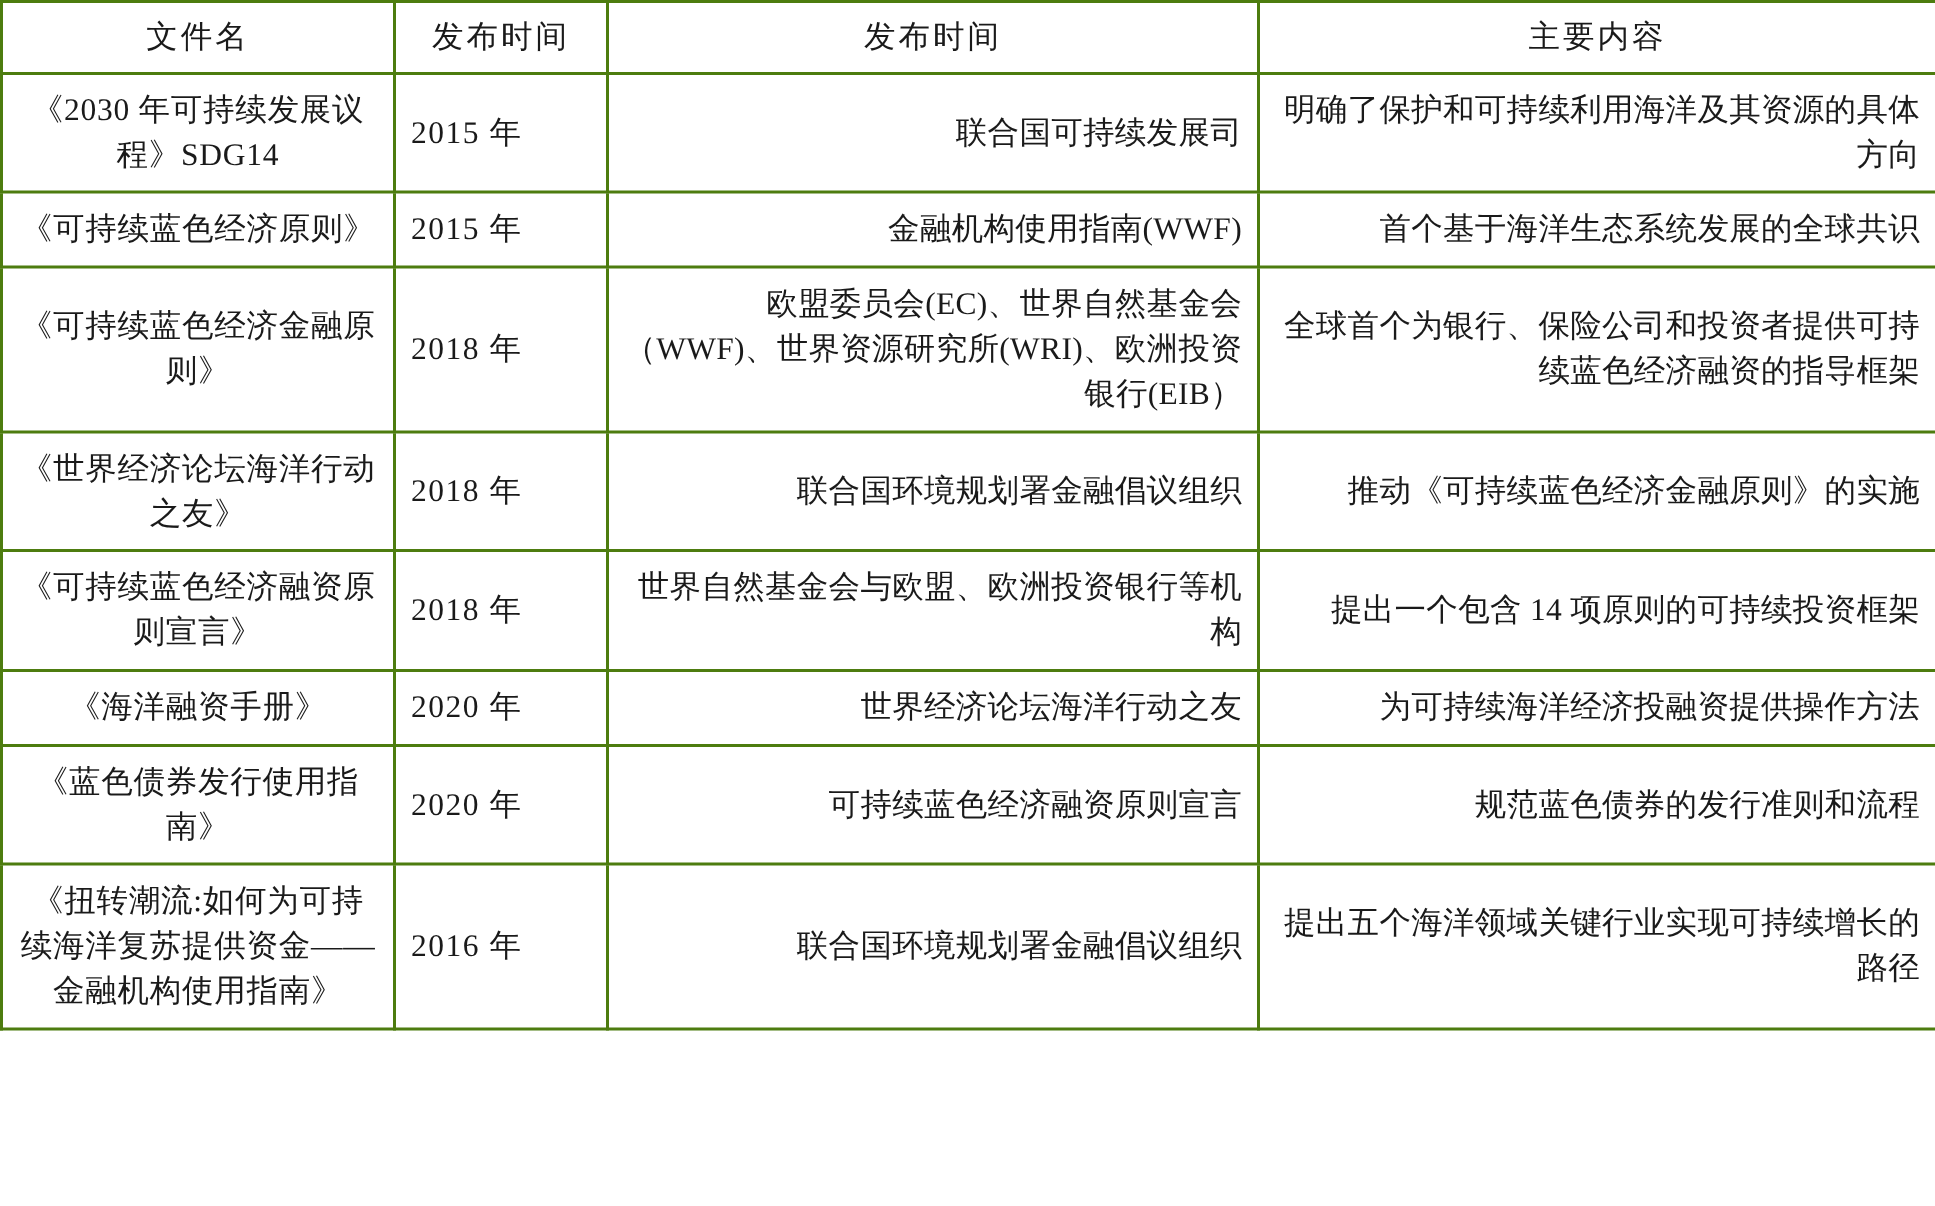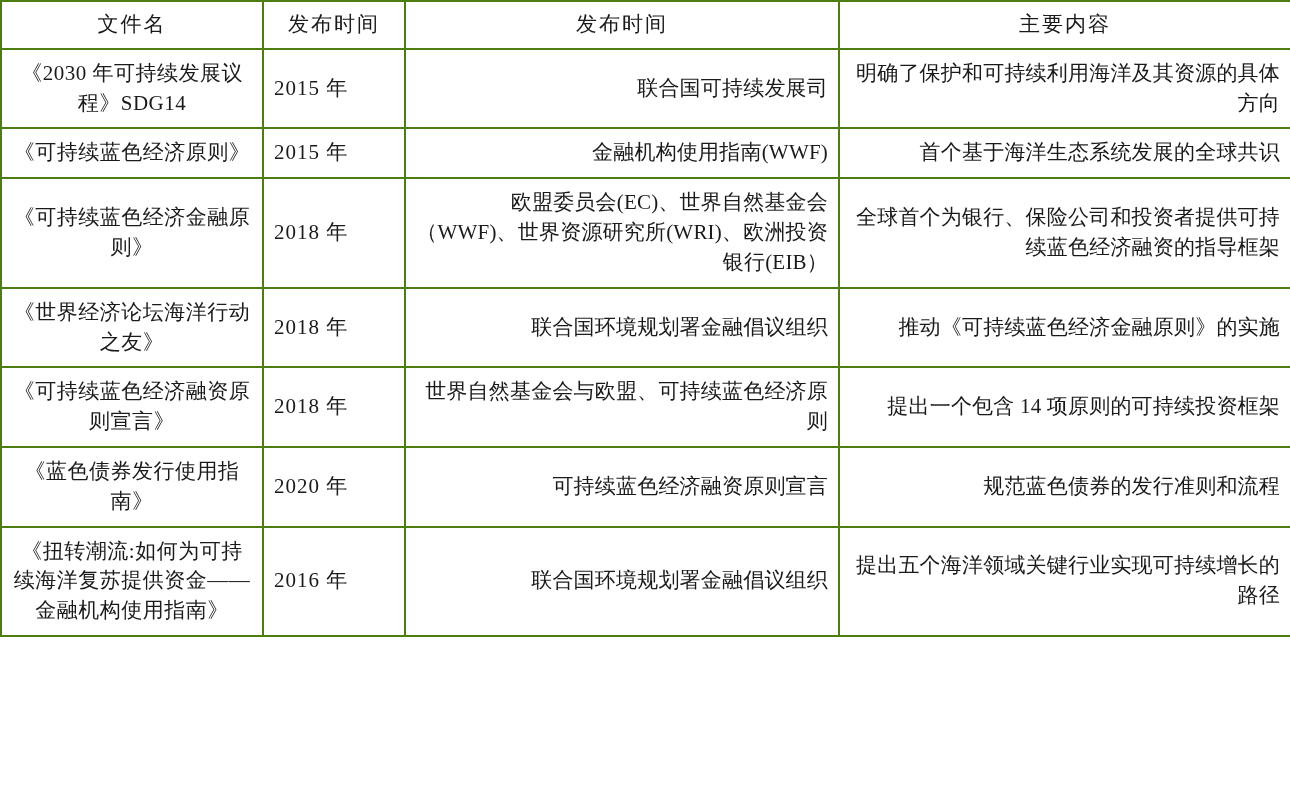--- a/index.html
+++ b/index.html
@@ -107,22 +107,28 @@
       </tr>
       <tr>
         <td class="cell-name">《世界经济论坛海洋行动之友》</td>
         <td class="cell-date">2018 年</td>
         <td class="cell-org">联合国环境规划署金融倡议组织</td>
         <td class="cell-content">推动《可持续蓝色经济金融原则》的实施</td>
       </tr>
       <tr>
         <td class="cell-name">《可持续蓝色经济融资原则宣言》</td>
         <td class="cell-date">2018 年</td>
-        <td class="cell-org">世界自然基金会与欧盟、可持续蓝色经济原则</td>
+        <td class="cell-org">世界自然基金会与欧盟、欧洲投资银行等机构</td>
         <td class="cell-content">提出一个包含 14 项原则的可持续投资框架</td>
+      </tr>
+      <tr>
+        <td class="cell-name">《海洋融资手册》</td>
+        <td class="cell-date">2020 年</td>
+        <td class="cell-org">世界经济论坛海洋行动之友</td>
+        <td class="cell-content">为可持续海洋经济投融资提供操作方法</td>
       </tr>
       <tr>
         <td class="cell-name">《蓝色债券发行使用指南》</td>
         <td class="cell-date">2020 年</td>
         <td class="cell-org">可持续蓝色经济融资原则宣言</td>
         <td class="cell-content">规范蓝色债券的发行准则和流程</td>
       </tr>
       <tr>
         <td class="cell-name">《扭转潮流:如何为可持续海洋复苏提供资金——金融机构使用指南》</td>
         <td class="cell-date">2016 年</td>

